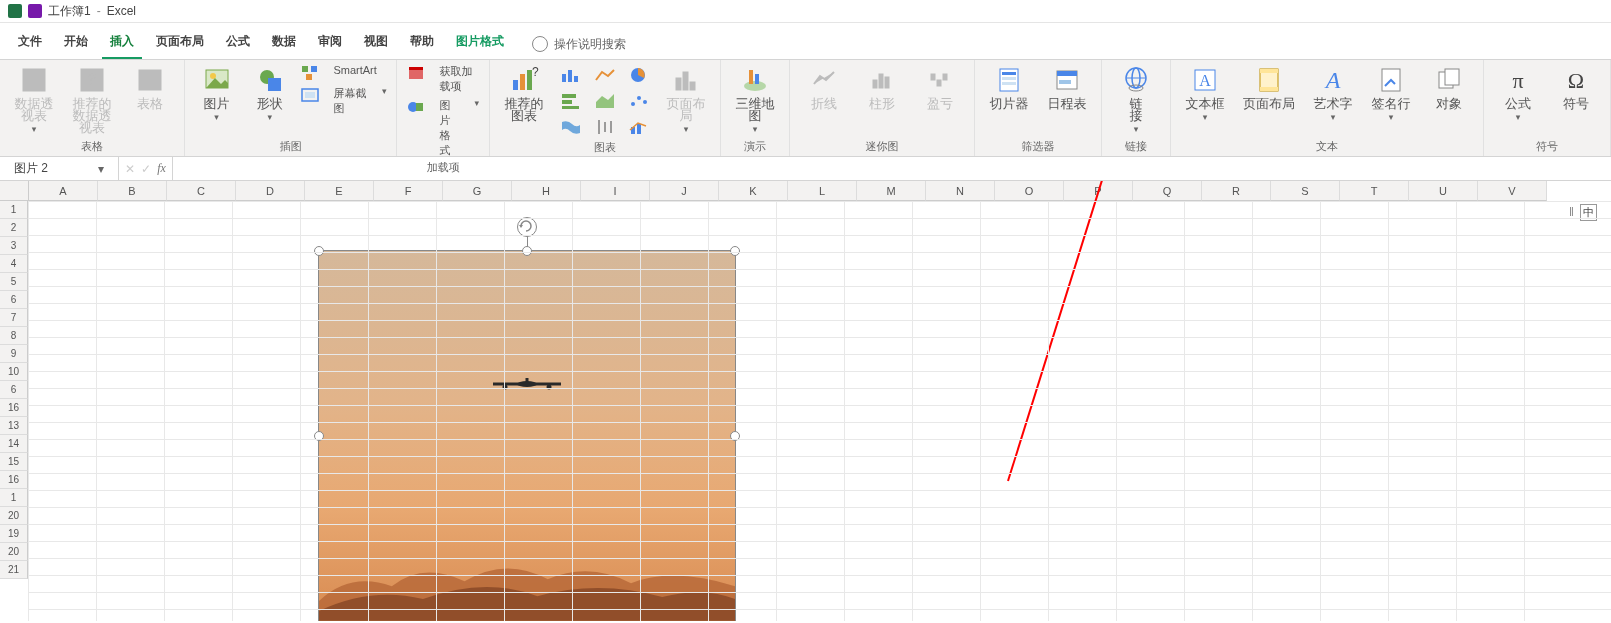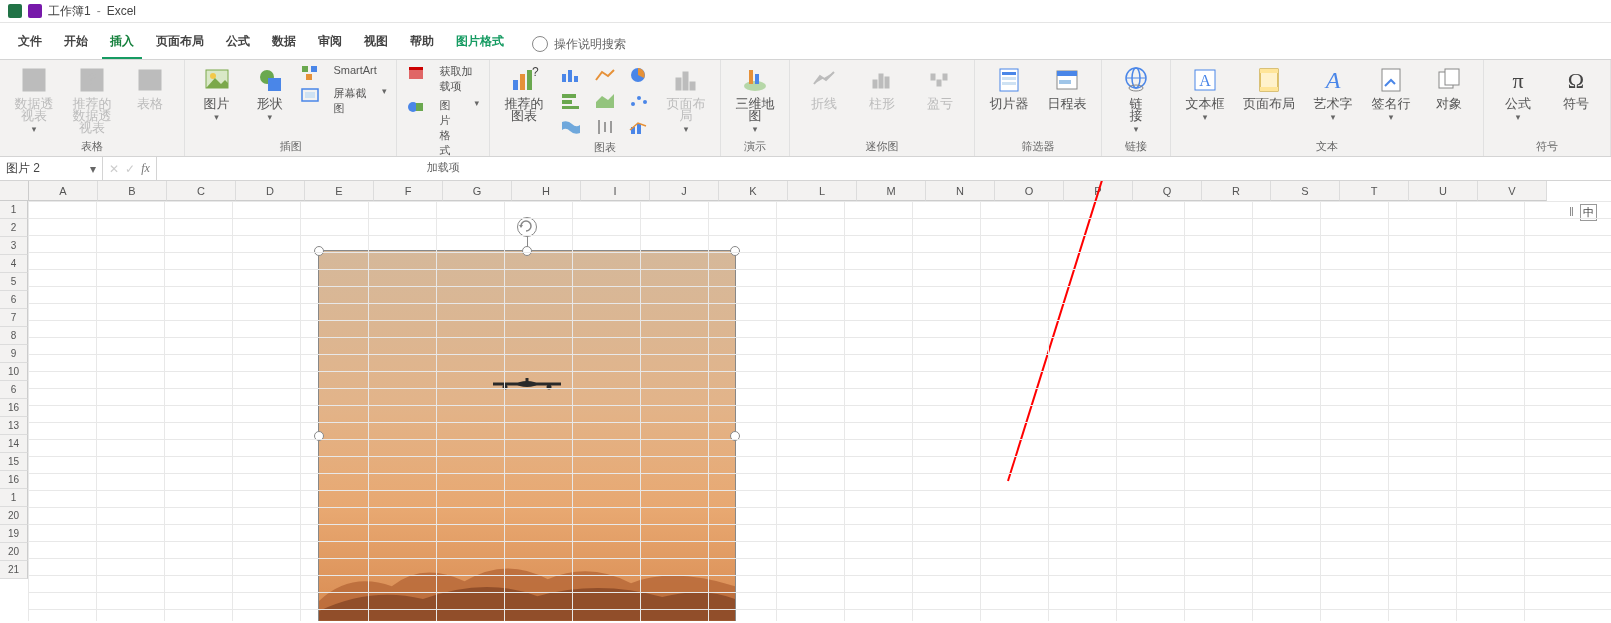--- a/index.html
+++ b/index.html
@@ -23,21 +23,21 @@
   .btn.disabled{color:#bcbcbc;}
   .btn.disabled .ico svg *{stroke:#bcbcbc!important;fill:#bcbcbc!important;}
   .drop{font-size:9px;color:#666;}
   .mini{display:flex;flex-direction:column;gap:4px;align-items:flex-start;}
   .mini-row{display:flex;align-items:flex-start;gap:14px;color:#555;font-size:11px;}
   .mini-row .mico{width:18px;height:18px;display:flex;align-items:center;justify-content:center;}
   .grp-label{font-size:11px;color:#666;padding-top:2px;}
   .chartgrid{display:grid;grid-template-columns:repeat(3,26px);grid-auto-rows:22px;gap:4px 8px;}
   .chartgrid .cico{width:26px;height:22px;display:flex;align-items:center;justify-content:center;}
   .namebox-row{display:flex;align-items:center;height:23px;border-bottom:1px solid #d4d4d4;background:#fff;}
-  .namebox{width:90px;padding:0 6px;border-right:1px solid #d4d4d4;display:flex;align-items:center;justify-content:space-between;height:100%;}
+  .namebox{width:90px;padding:0 14px;border-right:1px solid #d4d4d4;display:flex;align-items:center;justify-content:space-between;height:100%;}
   .namebox .dd{color:#666;}
   .fx-btns{display:flex;align-items:center;gap:6px;padding:0 6px;color:#999;}
   .fx-btns .fx{font-style:italic;color:#777;font-family:serif;}
   .formula{flex:1;height:100%;border-left:1px solid #d4d4d4;padding:0 6px;display:flex;align-items:center;}
   .sheet{position:relative;overflow:hidden;background:#fff;}
   .colhdr{display:flex;height:20px;}
   .corner{width:28px;border-right:1px solid #ccc;border-bottom:1px solid #ccc;background:#f3f2f1;}
   .ch{width:68px;text-align:center;border-right:1px solid #dcdcdc;border-bottom:1px solid #ccc;background:#f3f2f1;color:#555;font-size:11px;line-height:20px;}
   .rows{display:flex;}
   .rowhdrs{display:flex;flex-direction:column;width:28px;}

